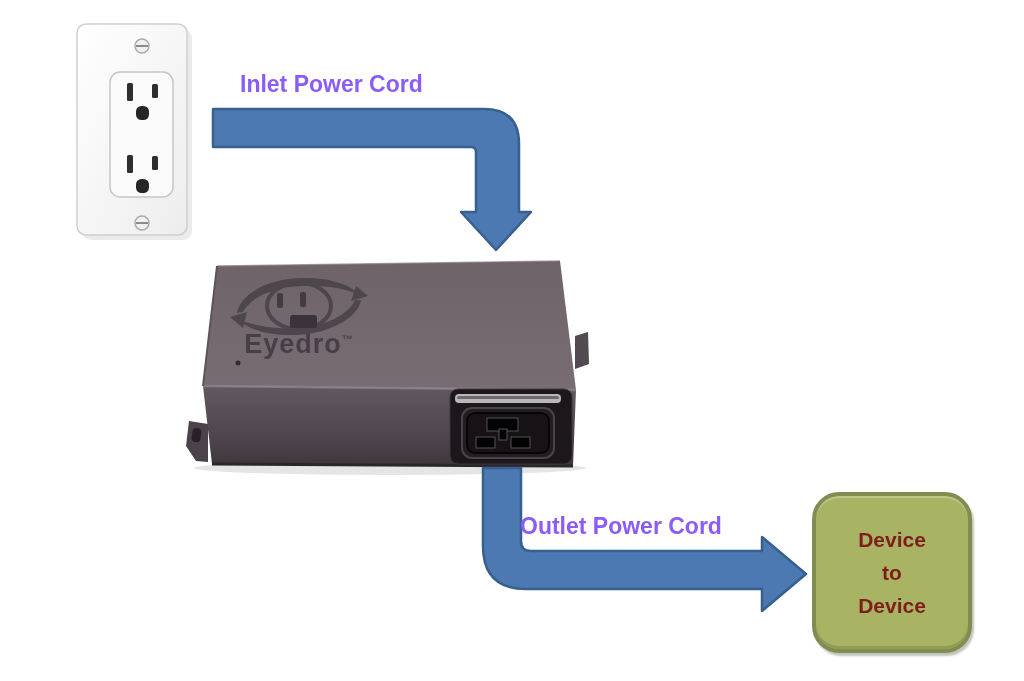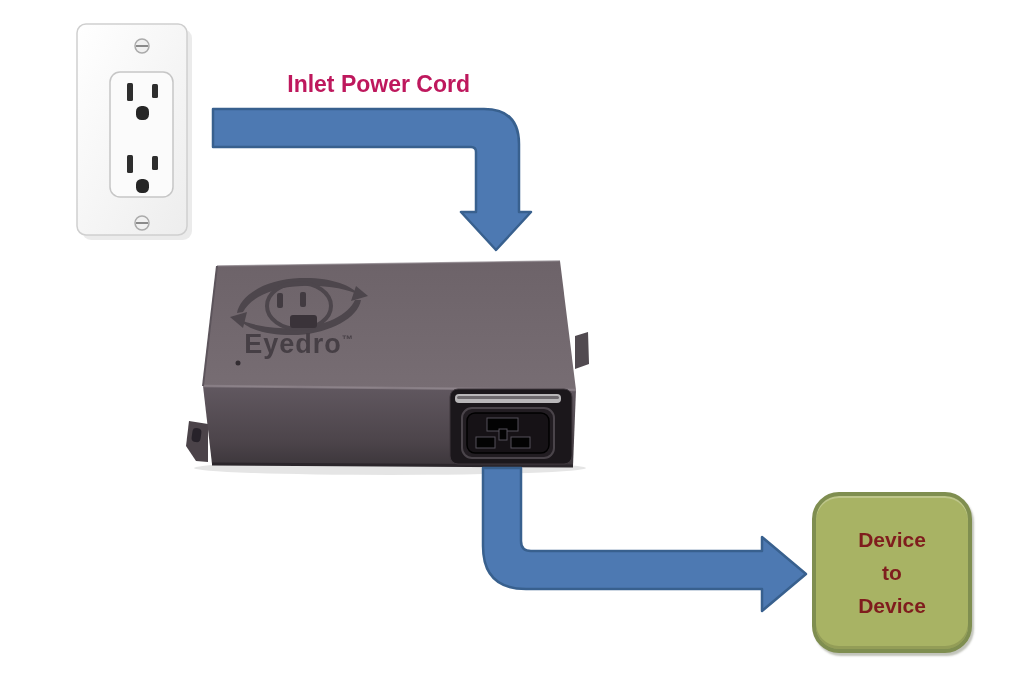--- a/index.html
+++ b/index.html
@@ -2,21 +2,21 @@
 <html><head>
 <meta charset="utf-8">
 <style>
   html,body{margin:0;padding:0;background:#ffffff;}
   .stage{
     position:relative;width:1024px;height:681px;overflow:hidden;
     background:#ffffff;font-family:"Liberation Sans",sans-serif;
   }
   .stage svg{position:absolute;left:0;top:0;}
   .cord-label{
-    position:absolute;text-align:right;font-weight:bold;color:#be185d;
+    position:absolute;text-align:left;font-weight:bold;color:#8b5cf6;
     white-space:nowrap;letter-spacing:0px;
   }
   .cord-label.inlet{left:240px;top:71px;width:230px;font-size:23px;}
   .cord-label.outlet{left:520px;top:513px;width:230px;font-size:23px;}
   .device-box{
     position:absolute;left:812px;top:492px;width:160px;height:161px;
     box-sizing:border-box;border-radius:27px;
     background:#a8b364;border:4px solid #7f8e50;
     box-shadow:2px 3px 2px rgba(120,125,105,0.45), inset 0 2px 0 rgba(255,255,255,0.25), inset 0 -3px 0 rgba(0,0,0,0.12);
     display:flex;flex-direction:column;align-items:center;justify-content:center;
@@ -117,20 +117,21 @@
         <rect x="511" y="437" width="19" height="11" fill="#030303" stroke="#55505a" stroke-width="1"></rect>
       </g>
     </g>
 
     <g>
       <path class="arrow-path" d="M483,468 L483,546 Q483,589 526,589 L762,589 L762,611 L806,574 L762,537 L762,551 L531,551 Q521,551 521,541 L521,468 Z" fill="#4d79b2"></path>
     </g>
   </svg>
 
   <div class="cord-label inlet">Inlet Power Cord</div>
+  <div class="cord-label outlet">Outlet Power Cord</div>
 
   <div class="device-box">
     <span>Device</span>
     <span>to</span>
     <span>Device</span>
   </div>
 
 </div>
 
 </body></html>

